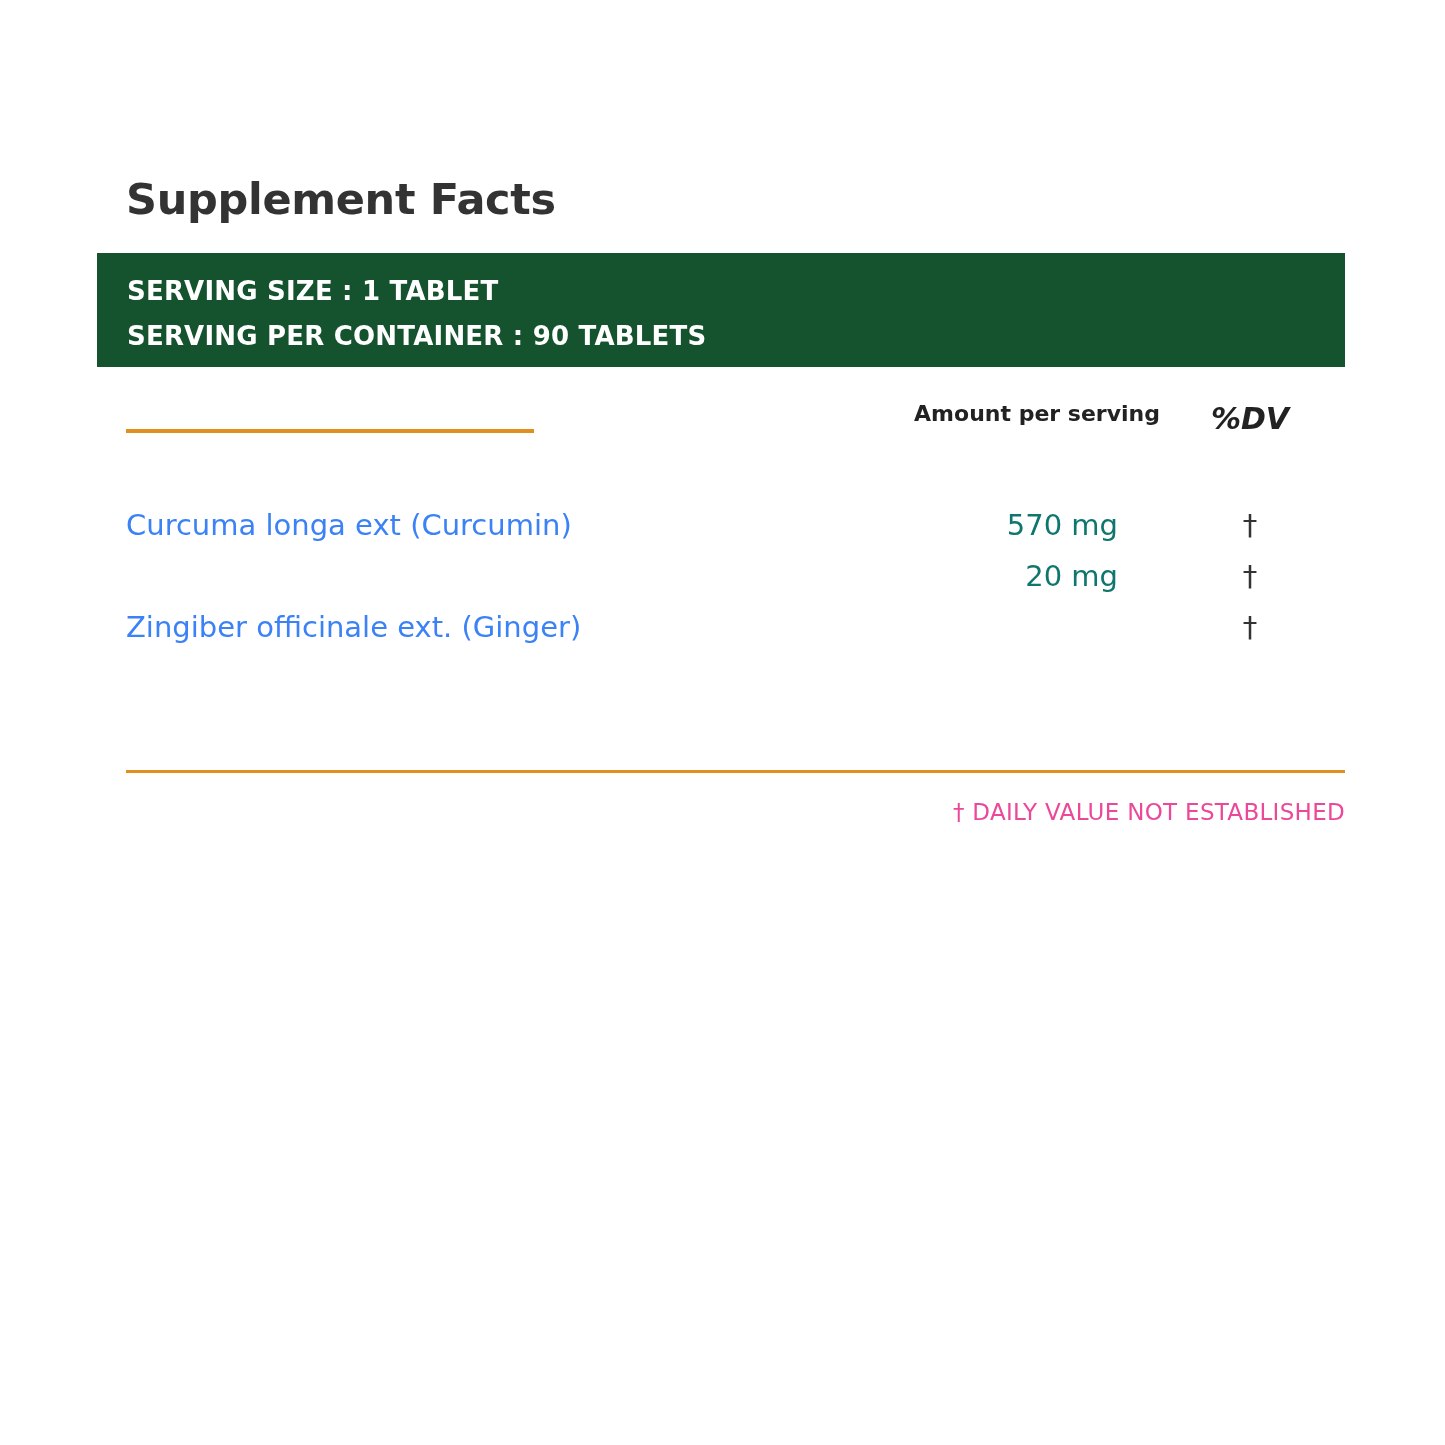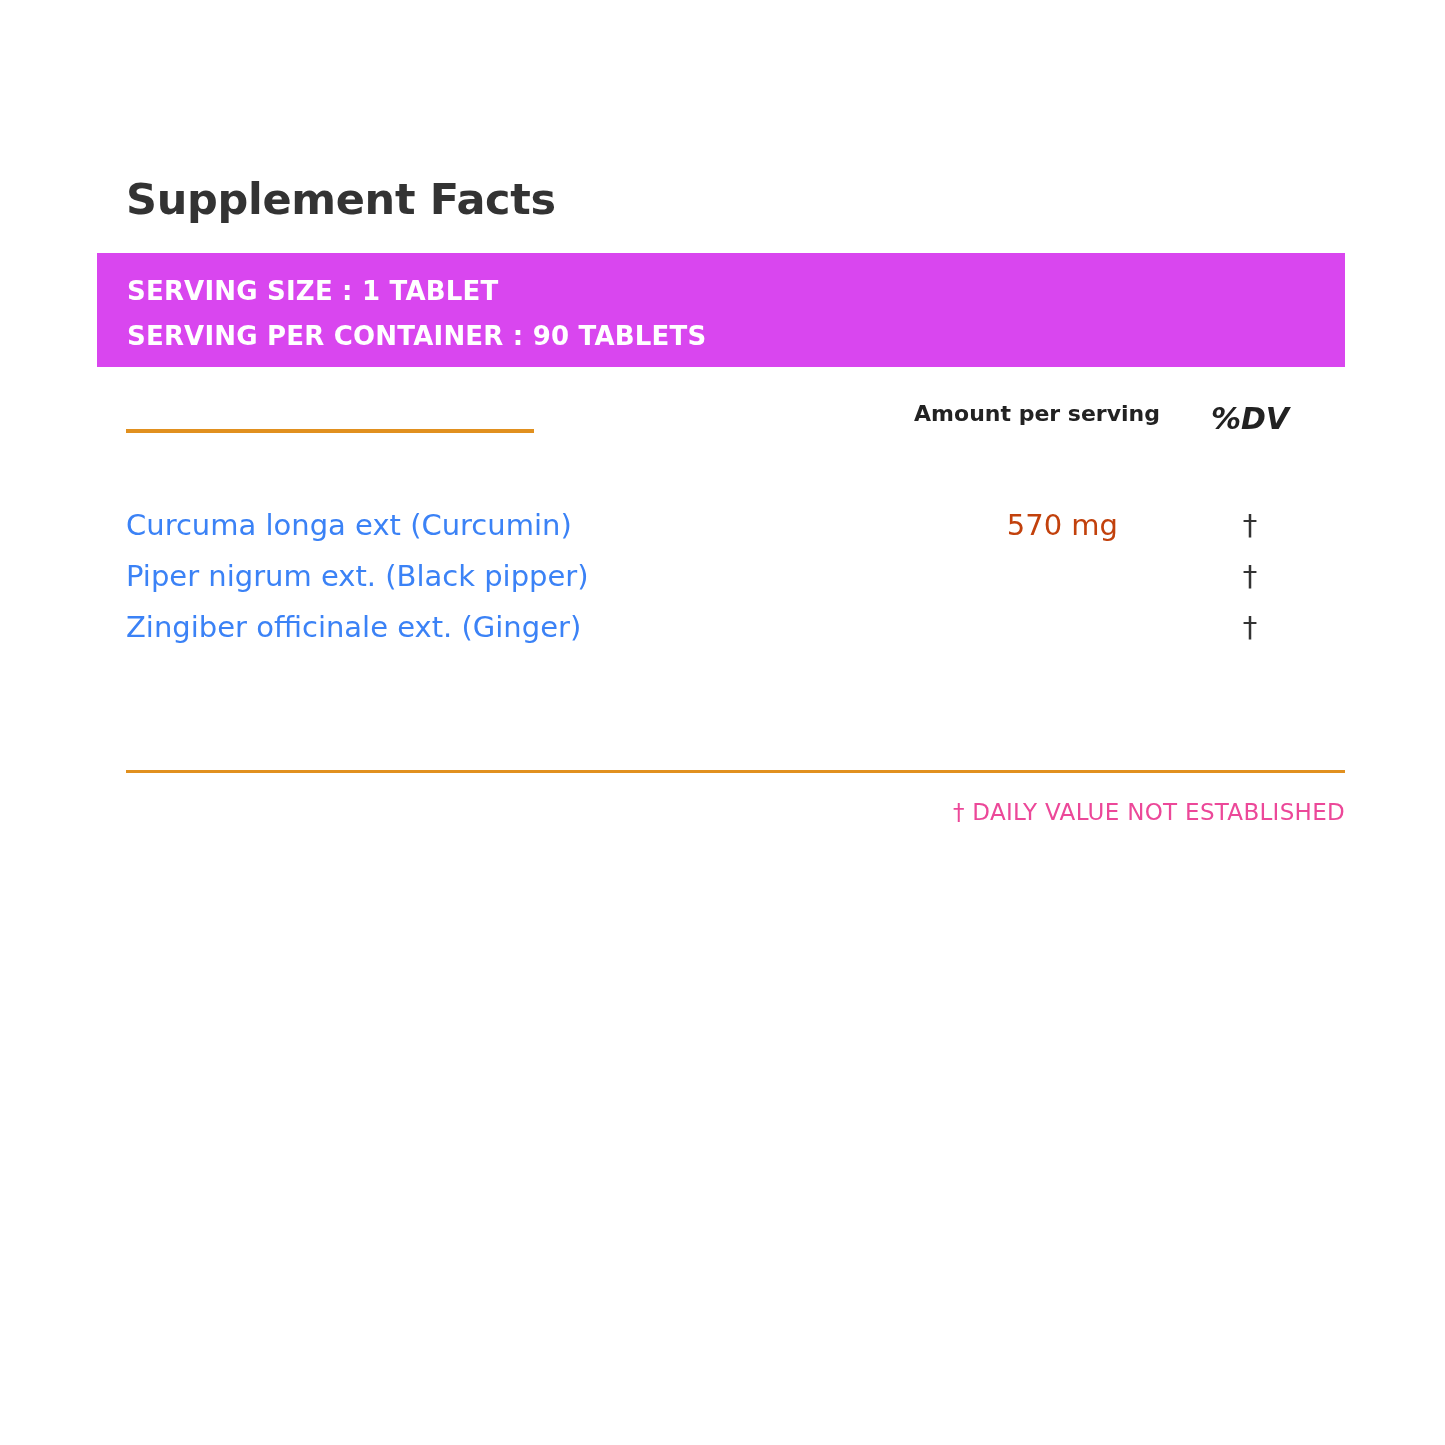--- a/index.html
+++ b/index.html
@@ -30,21 +30,21 @@
     font-weight: bold;
     color: #333333;
     letter-spacing: -0.3px;
   }
   .serving-band {
     position: absolute;
     left: 97px;
     top: 253px;
     width: 1248px;
     height: 114px;
-    background: #d946ef;
+    background: #14532d;
   }
   .serving-line {
     position: absolute;
     left: 30px;
     color: #ffffff;
     font-family: "DejaVu Sans", sans-serif;
     font-weight: bold;
     font-size: 26px;
     letter-spacing: 0.2px;
   }
@@ -98,21 +98,21 @@
     font-size: 29px;
     color: #3b82f6;
   }
   .row .amount {
     position: absolute;
     left: 700px;
     top: 0;
     width: 418px;
     text-align: right;
     font-size: 29px;
-    color: #c2410c;
+    color: #0f766e;
   }
   .row .dv {
     position: absolute;
     left: 1180px;
     top: 0;
     width: 140px;
     text-align: center;
     font-size: 29px;
     color: #333333;
   }
@@ -152,21 +152,21 @@
   <div class="hdr-amount">Amount per serving</div>
   <div class="hdr-dv">%DV</div>
 
   <div class="rows">
     <div class="row">
       <div class="name">Curcuma longa ext (Curcumin)</div>
       <div class="amount">570 mg</div>
       <div class="dv">†</div>
     </div>
     <div class="row">
-      <div class="name">Piper nigrum ext. (Black pipper)</div>
+      <div class="amount">20 mg</div>
       <div class="dv">†</div>
     </div>
     <div class="row">
       <div class="name">Zingiber officinale ext. (Ginger)</div>
       <div class="dv">†</div>
     </div>
   </div>
 
   <div class="rule-long"></div>
   <div class="footnote">† DAILY VALUE NOT ESTABLISHED</div>

